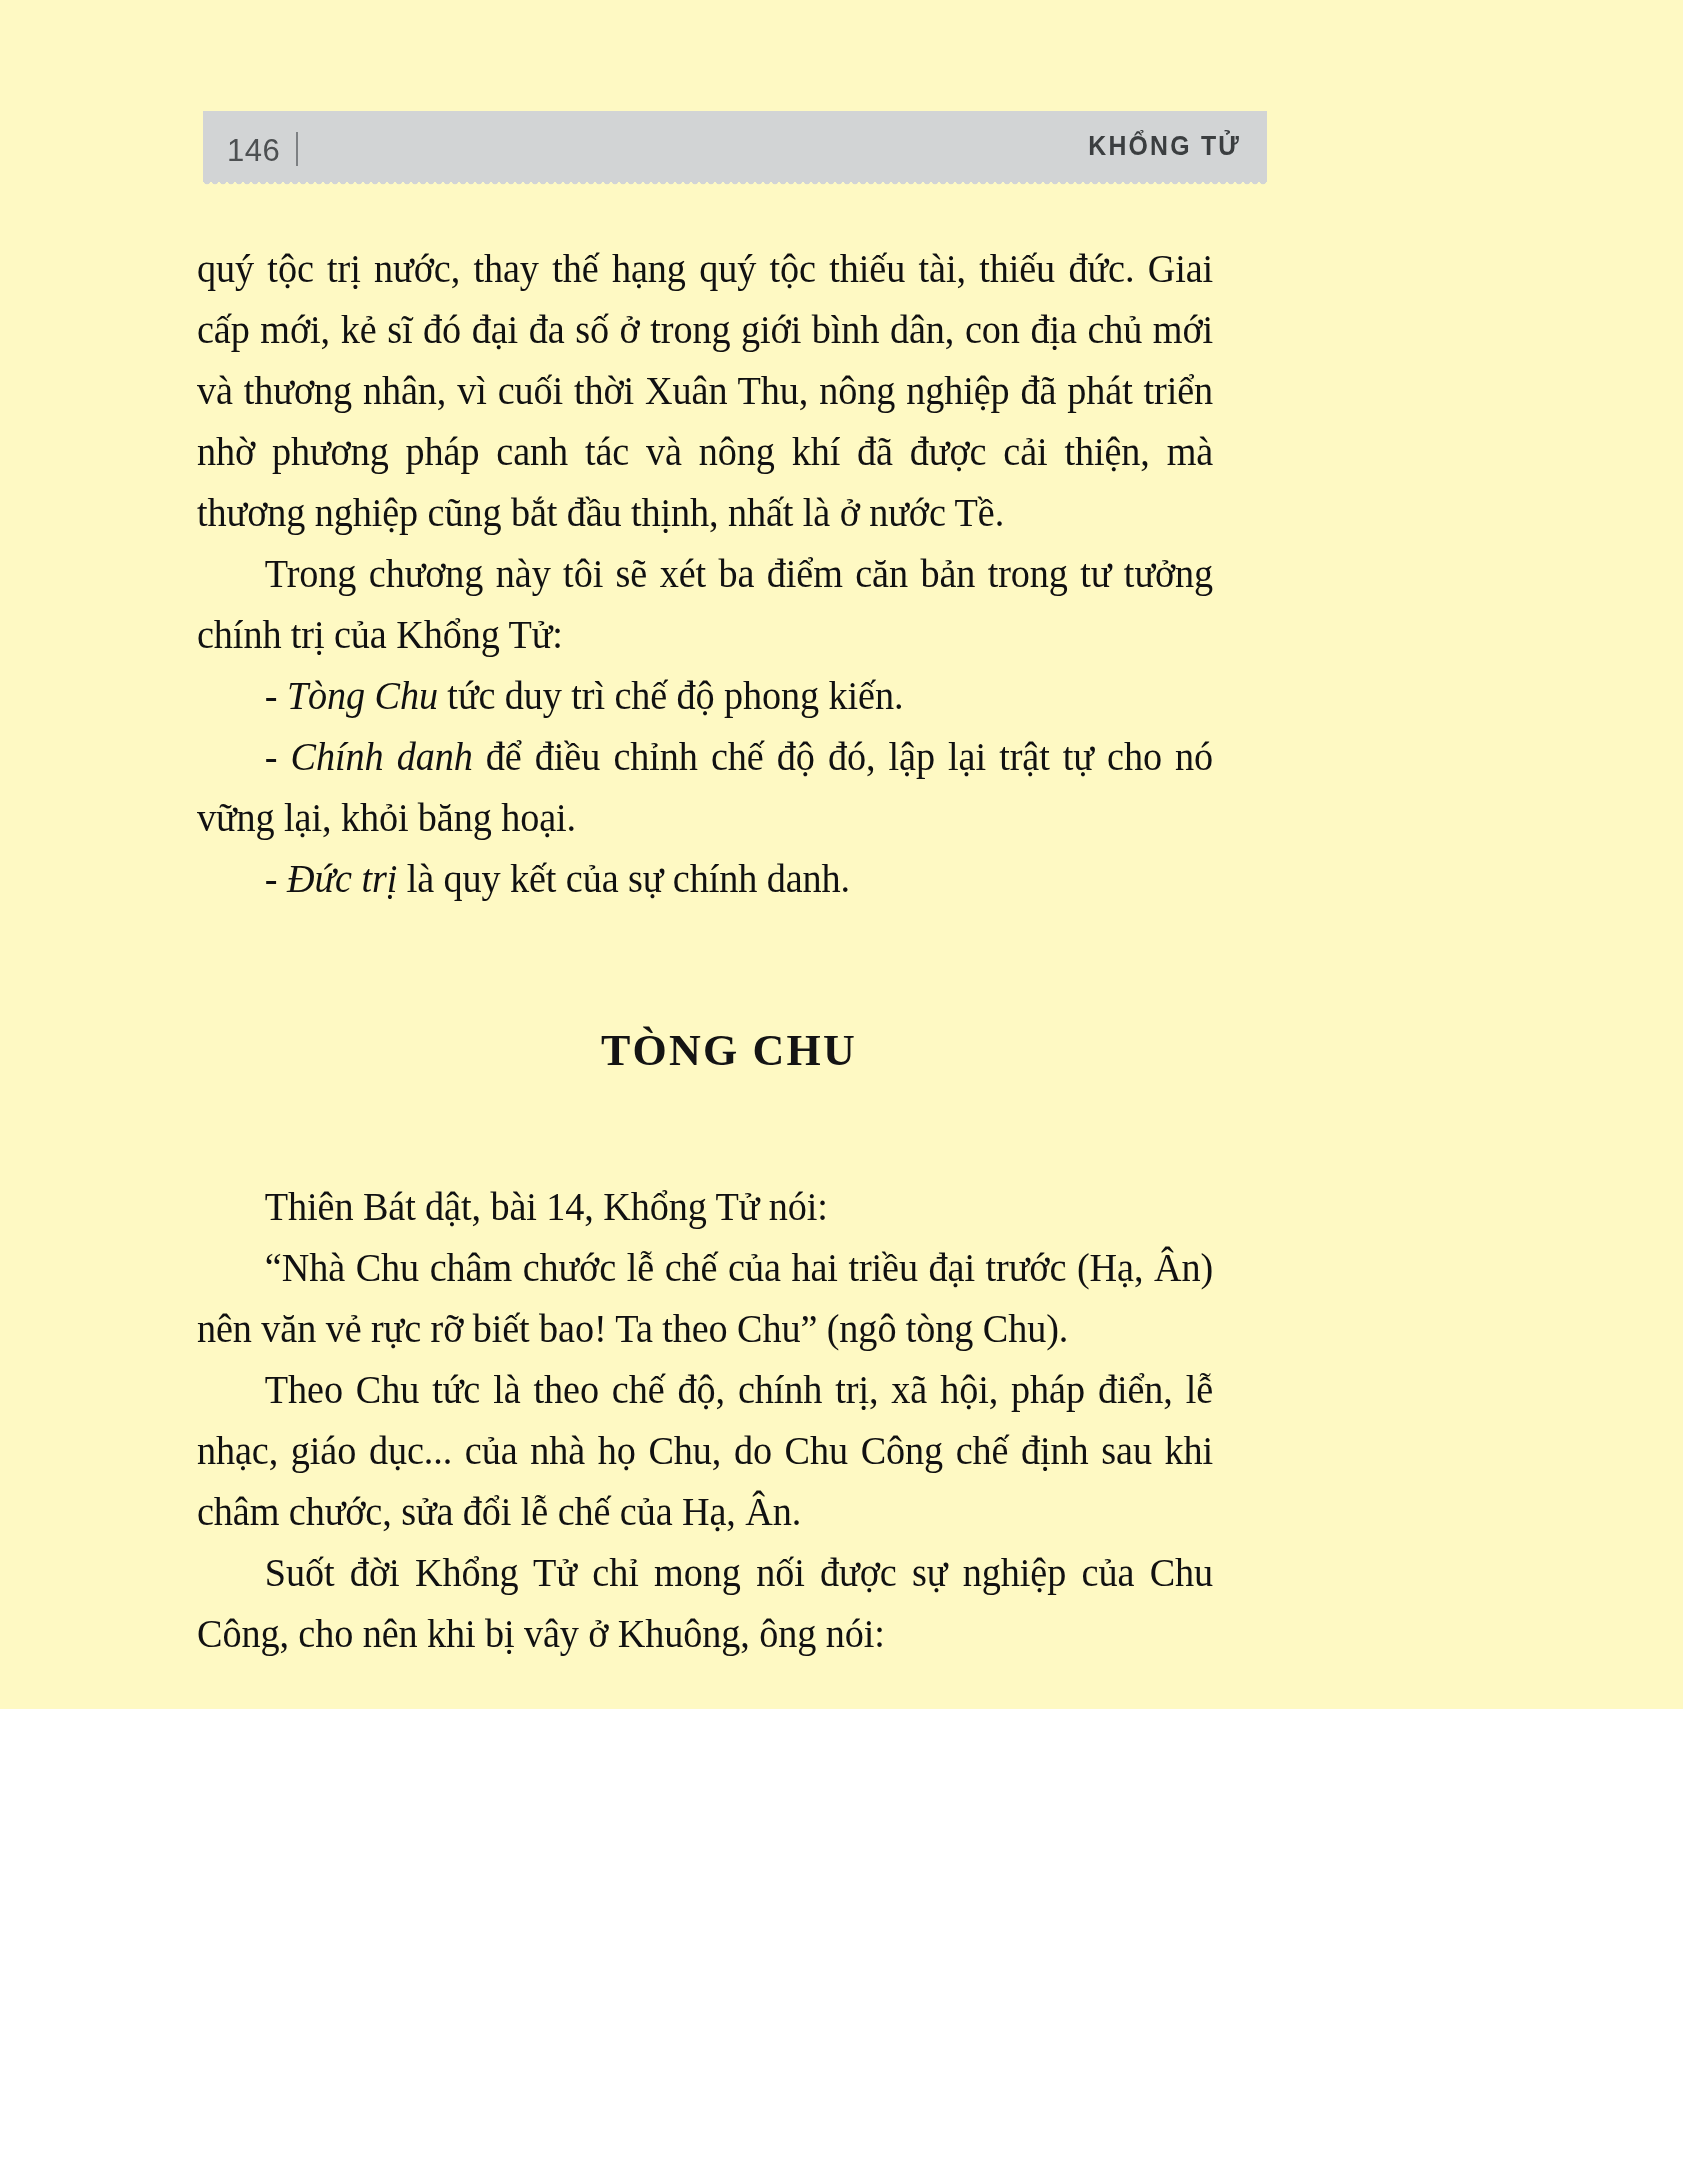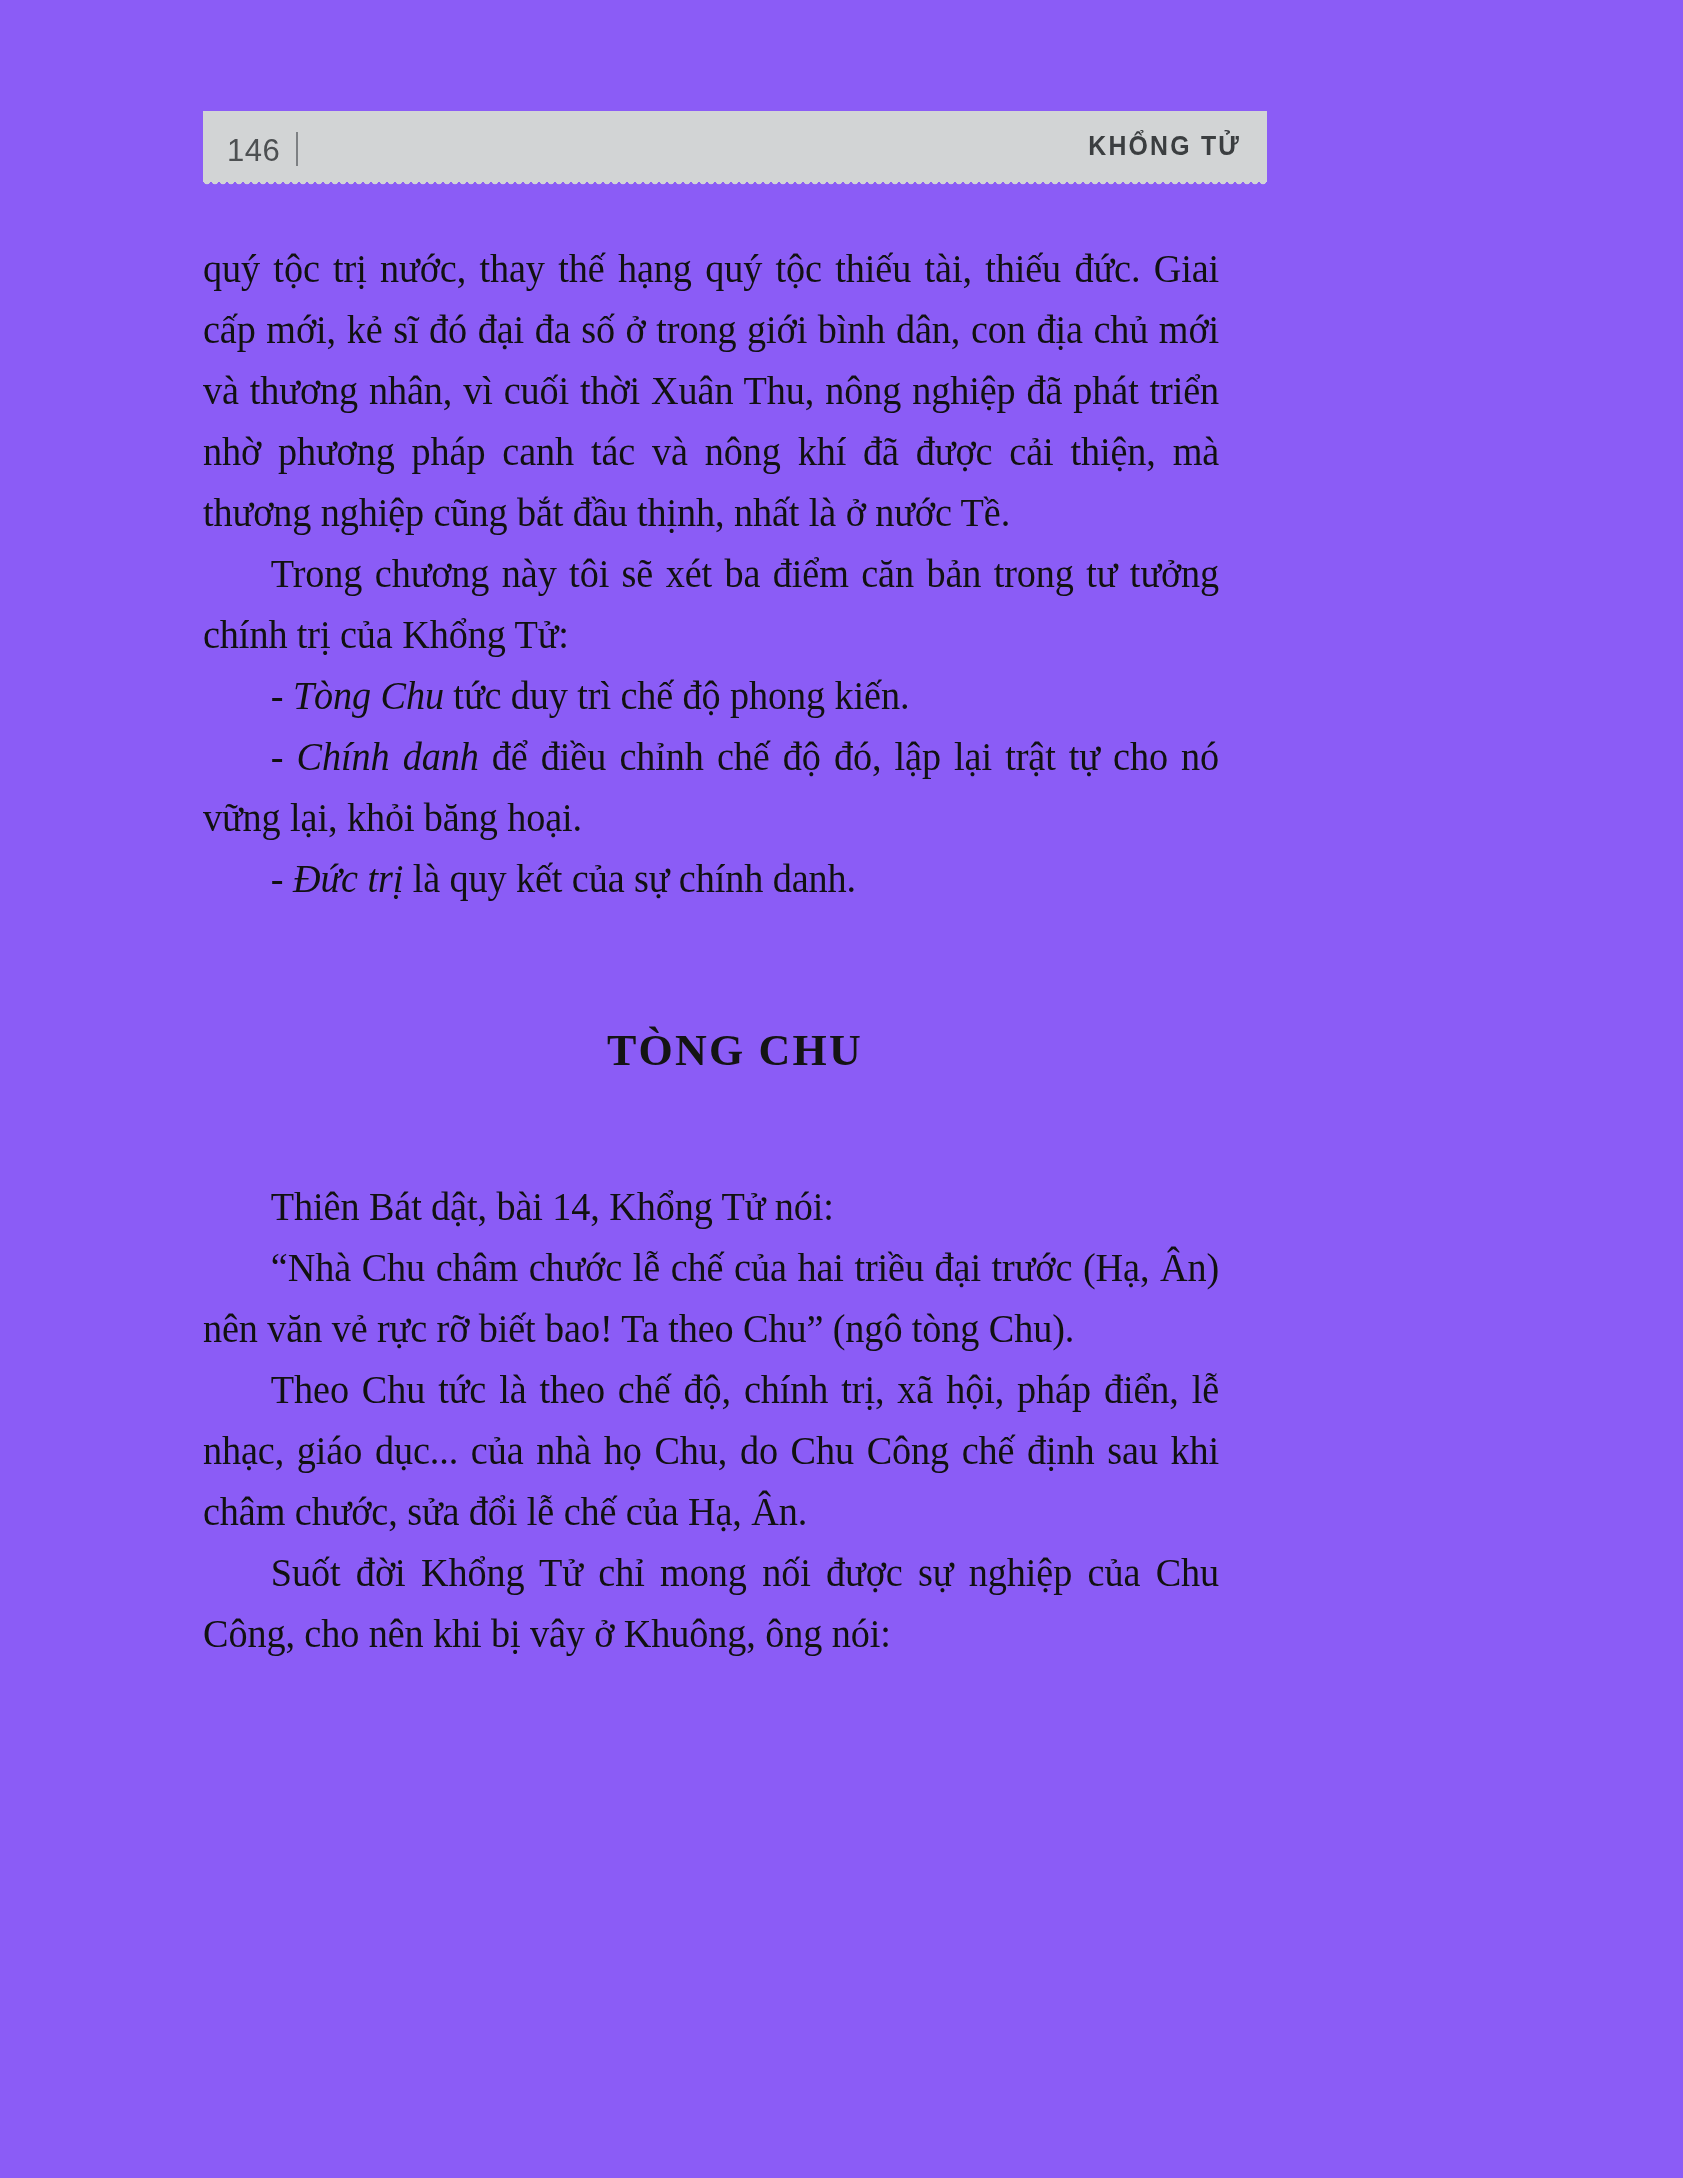--- a/index.html
+++ b/index.html
@@ -5,22 +5,22 @@
 <style>
   html, body {
     margin: 0;
     padding: 0;
     background: #ffffff;
   }
 
   .page {
     position: relative;
     width: 1683px;
-    height: 2178px;
-    background: #8b5cf6;
+    height: 1709px;
+    background: #fef9c3;
     overflow: hidden;
     font-family: "Liberation Serif", "DejaVu Serif", serif;
     color: #111111;
   }
 
   
   .header-band {
     position: absolute;
     left: 203px;
     top: 111px;
@@ -76,21 +76,21 @@
     color: #3b3e40;
     letter-spacing: 2.4px;
     transform: scaleX(0.92);
     transform-origin: right center;
     white-space: nowrap;
   }
 
   
   .column {
     position: absolute;
-    left: 203px;
+    left: 197px;
     top: 238px;
     width: 1064px;
   }
 
   p.body {
     margin: 0;
     font-size: 40px;
     line-height: 61px;
     text-align: justify;
     text-justify: inter-word;

